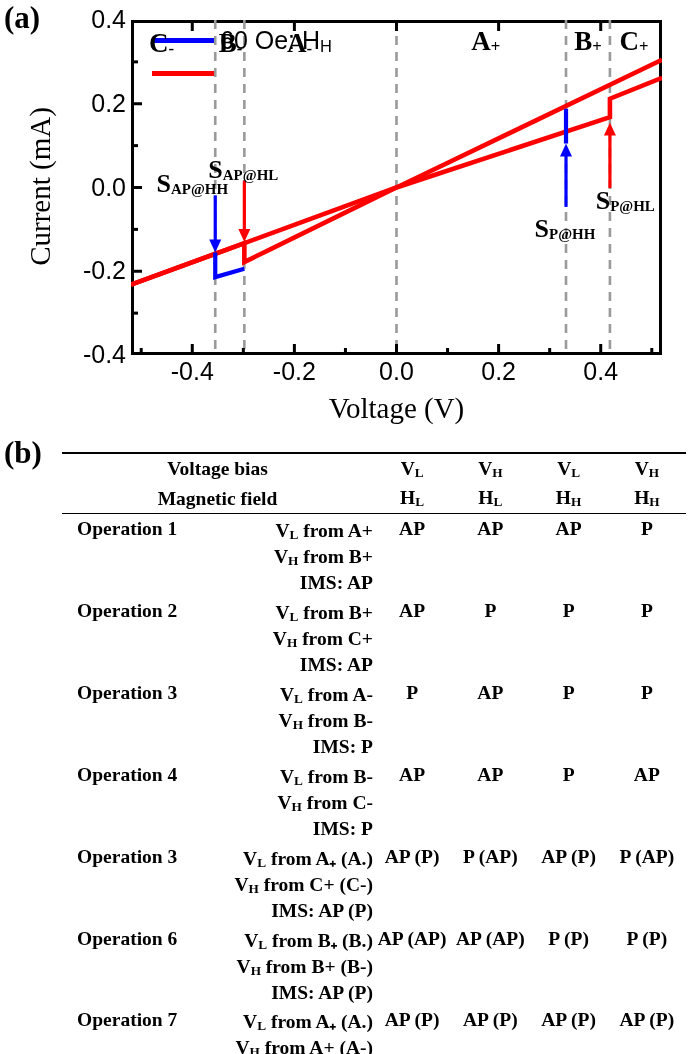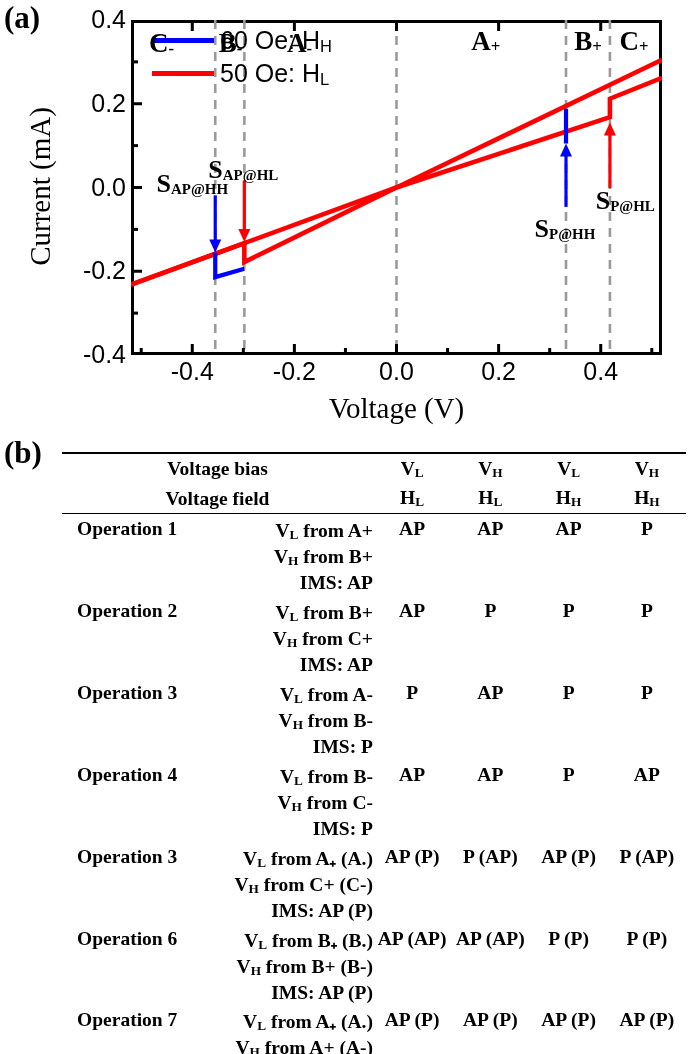--- a/index.html
+++ b/index.html
@@ -145,21 +145,20 @@
   <div id="xaxis-title">Voltage (V)</div>
   <div id="yaxis-title">Current (mA)</div>
 
   <div id="legend">
       <div class="legend-row">
         <div class="legend-swatch" style="background: rgb(0, 0, 255);"></div>
         <div class="legend-text">60 Oe: H<sub>H</sub></div>
       </div>
       <div class="legend-row">
         <div class="legend-swatch" style="background: rgb(255, 0, 0);"></div>
-        <div class="legend-text">50 Oe: H<sub>L</sub></div>
       </div>
     </div>
 
   <div id="region-labels">
       <div class="region-label" style="left: 161.635px; top: 28.125px;">C<sub>-</sub></div>
       <div class="region-label" style="left: 230.562px; top: 28.125px;">B<sub>-</sub></div>
       <div class="region-label" style="left: 299.49px; top: 28.125px;">A<sub>-</sub></div>
       <div class="region-label" style="left: 485.851px; top: 26.0312px;">A<sub>+</sub></div>
       <div class="region-label" style="left: 587.966px; top: 26.0312px;">B<sub>+</sub></div>
       <div class="region-label" style="left: 633.918px; top: 26.0312px;">C<sub>+</sub></div>
@@ -186,21 +185,21 @@
     </colgroup>
     <tbody id="table-body">
         <tr class="rule-top">
           <td class="hdr-left" colspan="2">Voltage bias</td>
           <td class="hdr-cell"><span>V<sub>L</sub></span></td>
           <td class="hdr-cell"><span>V<sub>H</sub></span></td>
           <td class="hdr-cell"><span>V<sub>L</sub></span></td>
           <td class="hdr-cell"><span>V<sub>H</sub></span></td>
         </tr>
         <tr class="">
-          <td class="hdr-left" colspan="2">Voltage field</td>
+          <td class="hdr-left" colspan="2">Magnetic field</td>
           <td class="hdr-cell"><span>H<sub>L</sub></span></td>
           <td class="hdr-cell"><span>H<sub>L</sub></span></td>
           <td class="hdr-cell"><span>H<sub>H</sub></span></td>
           <td class="hdr-cell"><span>H<sub>H</sub></span></td>
         </tr>
         <tr class="rule-mid">
           <td class="op-name">Operation 1</td>
           <td class="op-desc">
             <div><span>V<sub>L</sub> from A+</span></div>
             <div><span>V<sub>H</sub> from B+</span></div>

